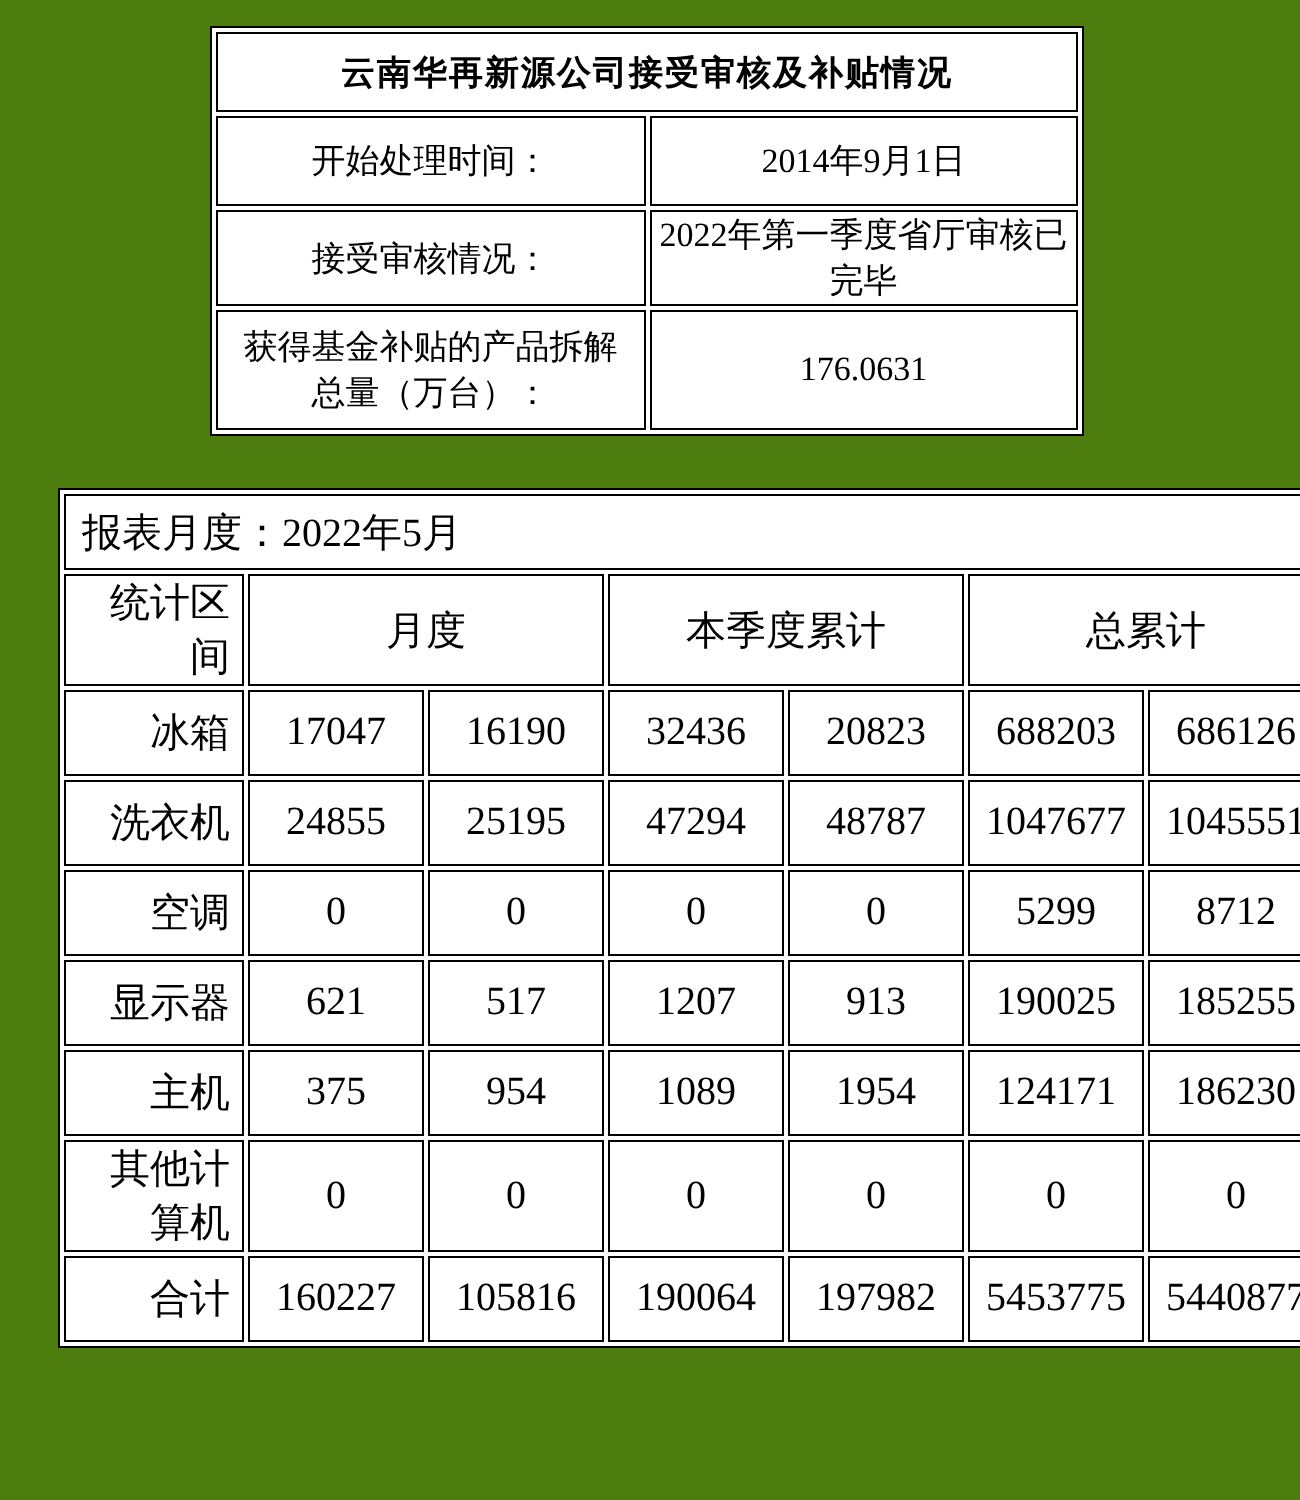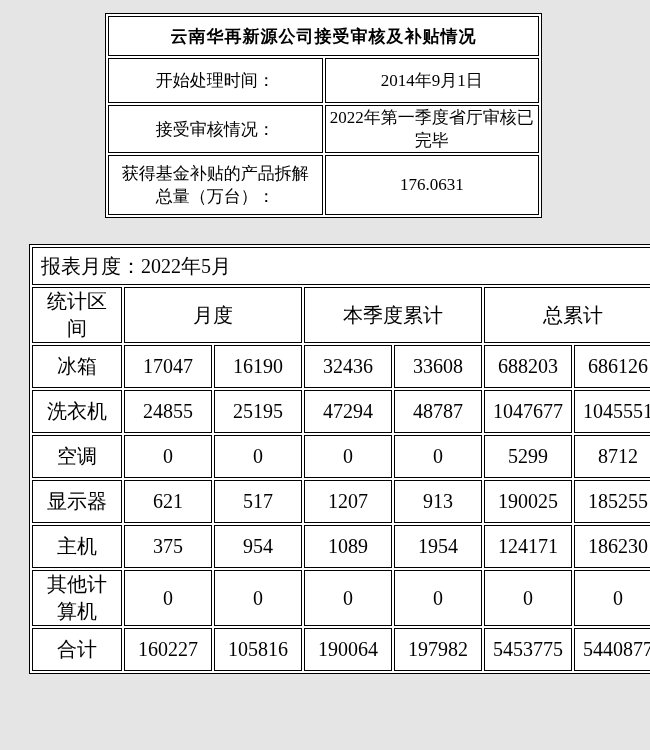--- a/index.html
+++ b/index.html
@@ -4,21 +4,21 @@
 <style>
   html, body {
     margin: 0;
     padding: 0;
     background: #ffffff;
   }
   .page {
     position: relative;
     width: 650px;
     height: 750px;
-    background: #e5e5e5;
+    background: #4d7c0f;
     color: #000000;
     font-family: "Liberation Serif", "DejaVu Serif", serif;
     overflow: hidden;
   }
   table {
     border-collapse: separate;
     border-spacing: 2px;
     border: 1px solid #000;
     background: #fff;
     table-layout: fixed;
@@ -57,20 +57,21 @@
     font-size: 20px;
   }
   .t2 td { height: 41px; }
   .t2 .month-cell {
     text-align: left;
     padding-left: 8px;
     height: 36px;
   }
   .t2 .cat {
     padding: 0 6px;
+    text-align: right;
   }
 </style>
 </head>
 <body>
 
 <div class="page">
 
   <table class="t1">
     <tbody>
         <tr>
@@ -110,21 +111,21 @@
       <td colspan="2">月度</td>
       <td colspan="2">本季度累计</td>
       <td colspan="2">总累计</td>
     </tr>
 
     <tr>
       <td class="cat">冰箱</td>
       <td>17047</td>
       <td>16190</td>
       <td>32436</td>
-      <td>33608</td>
+      <td>20823</td>
       <td>688203</td>
       <td>686126</td>
     </tr>
     <tr>
       <td class="cat">洗衣机</td>
       <td>24855</td>
       <td>25195</td>
       <td>47294</td>
       <td>48787</td>
       <td>1047677</td>

